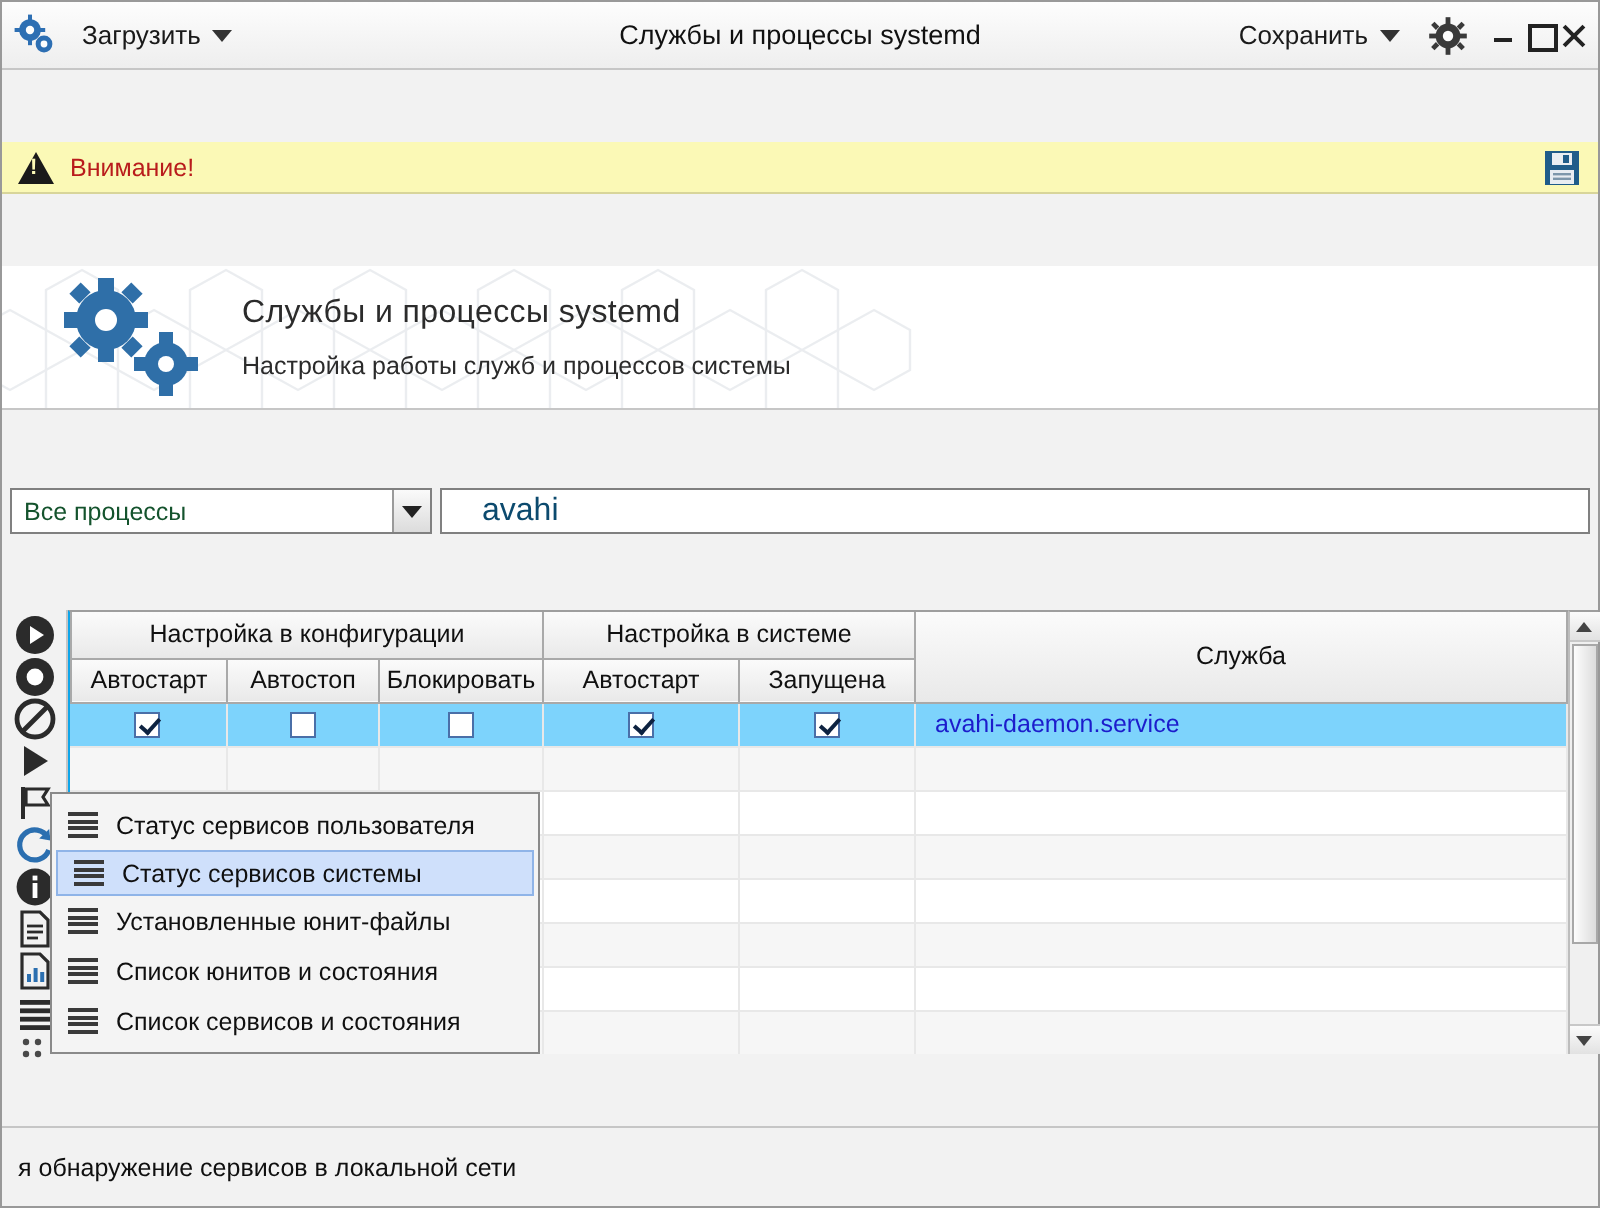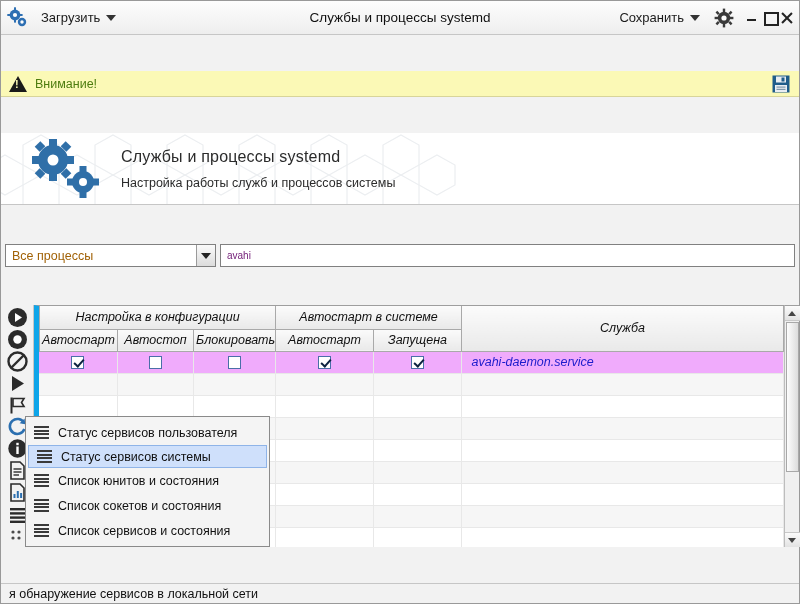--- a/index.html
+++ b/index.html
@@ -94,21 +94,21 @@
   }
   .warn-tri::after {
     content: "!";
     position: absolute;
     left: -3px; top: 3px;
     color: #fbf9b6;
     font-size: 11px;
     font-weight: bold;
     line-height: 1;
   }
-  .warn-text { font-size: 12.5px; color: #4d7c0f; }
+  .warn-text { font-size: 12.5px; color: #b91c1c; }
   .save-icon {
     margin-left: auto;
     width: 20px; height: 20px;
     position: relative;
   }
 
   
   .banner {
     height: 72px;
     background: #ffffff;
@@ -154,43 +154,43 @@
     background: #f2f2f2;
     flex: none;
   }
   .combo {
     height: 23px;
     background: #ffffff;
     border: 1px solid #808080;
     display: flex;
     align-items: center;
     font-size: 12.5px;
-    color: #a16207;
+    color: #14532d;
     padding-left: 6px;
     position: relative;
   }
   .combo .label { flex: 1; overflow: hidden; white-space: nowrap; }
   .combo .arrowbox {
     width: 19px; height: 21px;
     background: linear-gradient(#fafafa, #dcdcdc);
     border-left: 1px solid #9a9a9a;
     display: flex; align-items: center; justify-content: center;
   }
   .combo .arrowbox .caret { border-top-color: #222; }
   #combo-scope { width: 211px; }
   #combo-state { width: 239px; }
   .searchbox {
     flex: 1;
     height: 23px;
     background: #ffffff;
     border: 1px solid #808080;
     display: flex; align-items: center;
-    padding-left: 6px;
-    font-size: 10px;
-    color: #701a75;
+    padding-left: 20px;
+    font-size: 16px;
+    color: #0c4a6e;
   }
 
   
   .body {
     flex: 1;
     display: flex;
     min-height: 0;
     position: relative;
   }
 
@@ -211,24 +211,23 @@
     position: relative;
   }
   .tbtn svg { display: block; }
 
   
   .tablewrap {
     flex: 1;
     display: flex;
     flex-direction: column;
     min-width: 0;
-    border-left: 5px solid #0ea5e9;
+    border-left: 1px solid #0ea5e9;
     border-top: 1px solid #9e9e9e;
     background: #fff;
-    font-style: italic;
   }
   table.grid {
     border-collapse: collapse;
     width: 100%;
     table-layout: fixed;
     font-size: 12.5px;
   }
   table.grid th {
     background: linear-gradient(#fbfbfb, #e9e9e9);
     border: 1px solid #a9a9a9;
@@ -240,21 +239,21 @@
   }
   table.grid th.group { height: 23px; }
   table.grid td {
     border-bottom: 1px solid #e8e8e8;
     border-right: 1px solid #e8e8e8;
     height: 22px;
     text-align: center;
   }
   .rowzebra-odd td { background: #f6f6f6; }
   .rowzebra-even td { background: #ffffff; }
-  tr.selected td { background: #f0abfc; }
+  tr.selected td { background: #7dd3fc; }
   .svc-name {
     text-align: left !important;
     padding-left: 10px;
     color: #2a3bd0;
   }
   tr.selected .svc-name { color: #1c1ccc; }
   .chk {
     width: 13px; height: 13px;
     border: 1px solid #4a6fa8;
     background: #fff;
@@ -349,21 +348,21 @@
   .ctx-ico i {
     display: block; height: 2px; background: #3a3a3a;
   }
   .ctx-ico i:nth-child(1) { width: 15px; }
   .ctx-ico i:nth-child(2) { width: 15px; }
   .ctx-ico i:nth-child(3) { width: 15px; }
   .ctx-ico i:nth-child(4) { width: 15px; }
 
   
   .statusbar {
-    height: 20px;
+    height: 40px;
     background: #f2f2f2;
     border-top: 1px solid #c6c6c6;
     display: flex;
     align-items: center;
     padding: 0 8px;
     font-size: 12.5px;
     color: #101010;
     flex: none;
     position: relative;
     z-index: 10;
@@ -599,21 +598,21 @@
           <col style="width:78px">
             <col style="width:76px">
             <col style="width:82px">
           <col style="width:98px">
             <col style="width:88px">
             <col>
         </colgroup>
         <thead>
           <tr>
             <th class="group" colspan="3">Настройка в конфигурации</th>
-            <th class="group" colspan="2">Автостарт в системе</th>
+            <th class="group" colspan="2">Настройка в системе</th>
             <th class="group" rowspan="2">Служба</th>
           </tr>
           <tr>
             <th>Автостарт</th>
             <th>Автостоп</th>
             <th>Блокировать</th>
             <th>Автостарт</th>
             <th>Запущена</th>
           </tr>
         </thead>
@@ -800,38 +799,38 @@
           </span>
           <span>Статус сервисов системы</span>
         </div>
         <div class="ctxitem">
           <span class="ctx-ico">
             <i></i>
             <i></i>
             <i></i>
             <i></i>
           </span>
+          <span>Установленные юнит-файлы</span>
+        </div>
+        <div class="ctxitem">
+          <span class="ctx-ico">
+            <i></i>
+            <i></i>
+            <i></i>
+            <i></i>
+          </span>
           <span>Список юнитов и состояния</span>
         </div>
         <div class="ctxitem">
           <span class="ctx-ico">
             <i></i>
             <i></i>
             <i></i>
             <i></i>
           </span>
-          <span>Список сокетов и состояния</span>
-        </div>
-        <div class="ctxitem">
-          <span class="ctx-ico">
-            <i></i>
-            <i></i>
-            <i></i>
-            <i></i>
-          </span>
           <span>Список сервисов и состояния</span>
         </div>
       </div>
   </div>
 
   <div class="statusbar">
     <span>я обнаружение сервисов в локальной сети</span>
   </div>
 
 </div>

